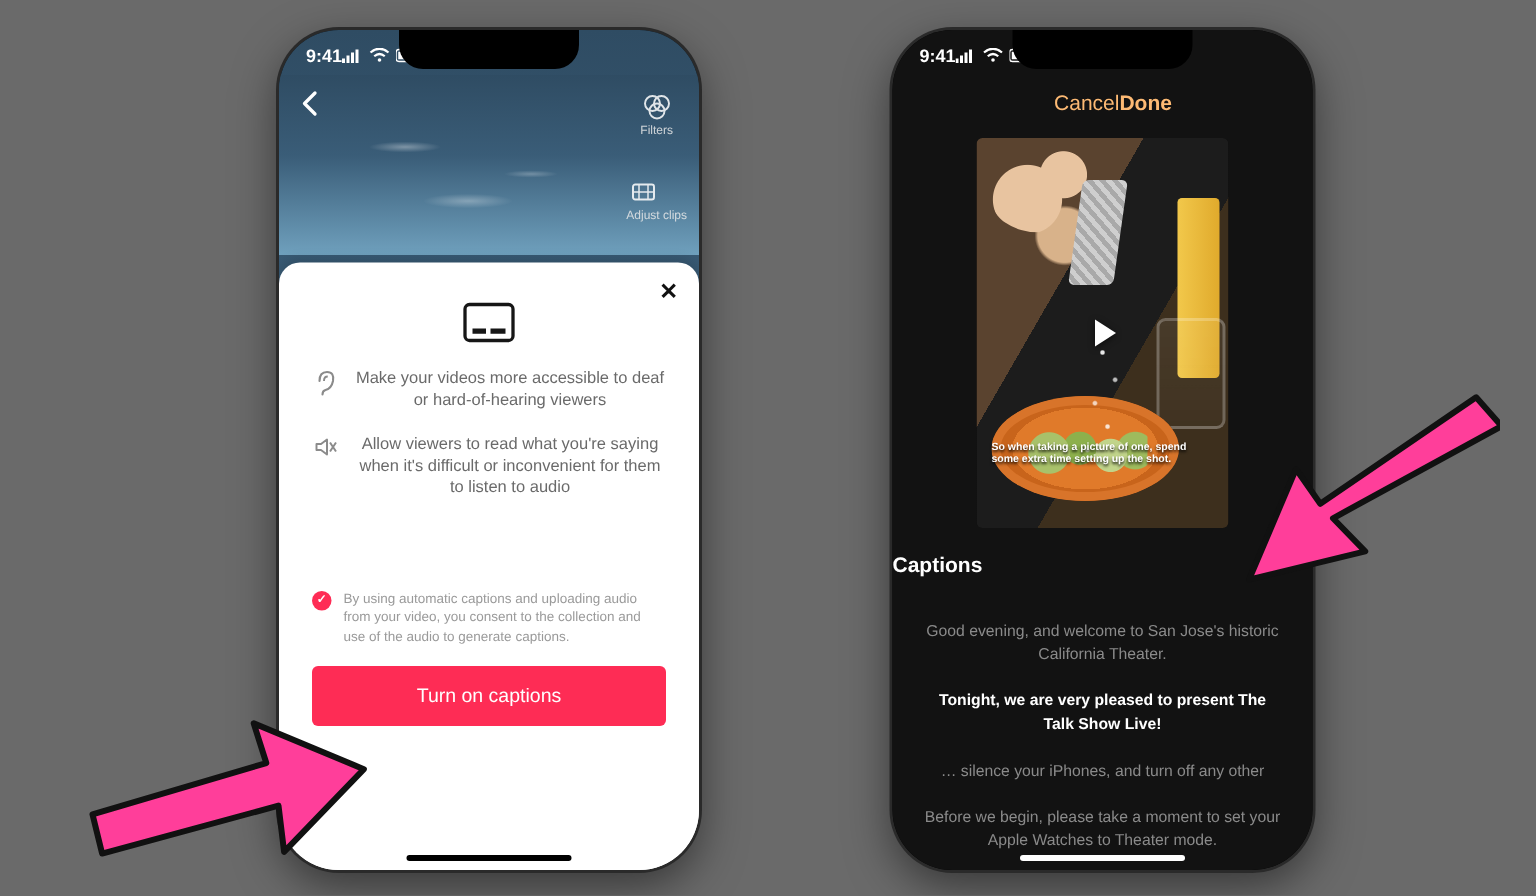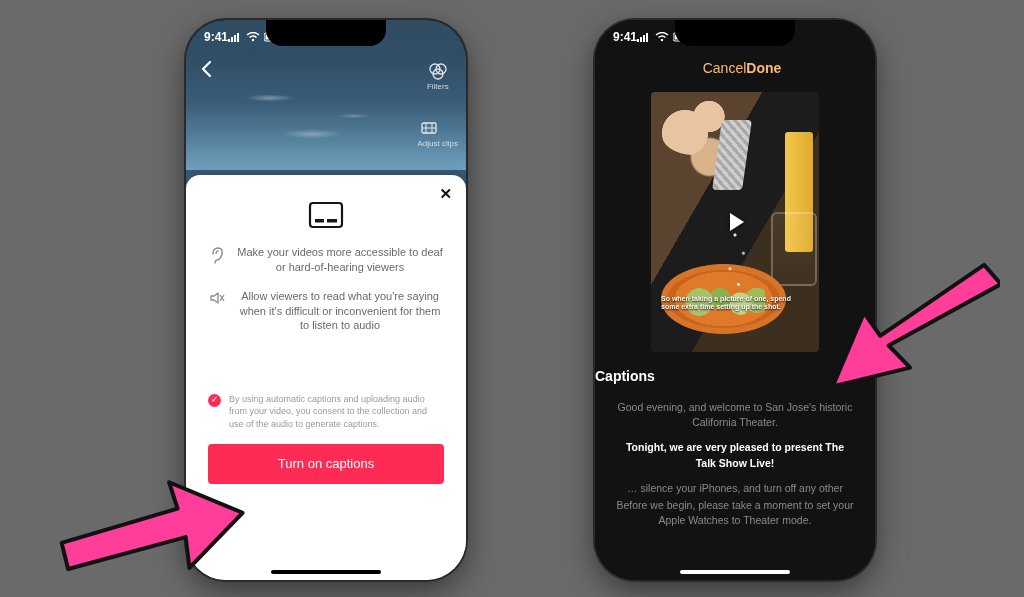--- a/index.html
+++ b/index.html
@@ -59,21 +59,21 @@
     radial-gradient(circle at 55% 62%,rgba(255,255,255,.7) 0 1px,transparent 2px),
     radial-gradient(circle at 47% 68%,rgba(255,255,255,.7) 0 1px,transparent 2px),
     radial-gradient(circle at 52% 74%,rgba(255,255,255,.8) 0 1px,transparent 2px),
     radial-gradient(circle at 44% 80%,rgba(255,255,255,.6) 0 1px,transparent 2px)}
   .preview .play{position:absolute;top:50%;left:50%;transform:translate(-50%,-50%);width:34px;height:34px;display:flex;justify-content:center;align-items:center}
   .preview .play svg{filter:drop-shadow(0 1px 2px rgba(0,0,0,.6))}
   .preview .incap{position:absolute;left:10px;right:28px;bottom:40px;color:#fff;font-size:7px;font-weight:700;line-height:1.25;text-shadow:0 1px 2px #000}
   .cap-head{position:absolute;top:348px;left:0;right:0;display:flex;justify-content:flex-start;align-items:center;color:#fff;gap:10px;font-size:14px;font-weight:600}
   .cap-head .edit{position:absolute;right:22px;color:#fff}
   .cap-list{position:absolute;top:378px;left:20px;right:20px;text-align:center;font-size:10.5px;line-height:1.45}
-  .cap-list .dim{color:#8a8a8a;margin:2px 0}
+  .cap-list .dim{color:#8a8a8a;margin:16px 0}
   .cap-list .hl{color:#fff;font-weight:700;margin:10px 0}
   
   .arrow{position:absolute;pointer-events:none}
   .arrow.a1{left:55px;top:460px;width:190px;height:130px}
   .arrow.a2{left:830px;top:260px;width:170px;height:160px}
   .arrow svg{width:100%;height:100%}
 </style>
 </head>
 <body>
 

